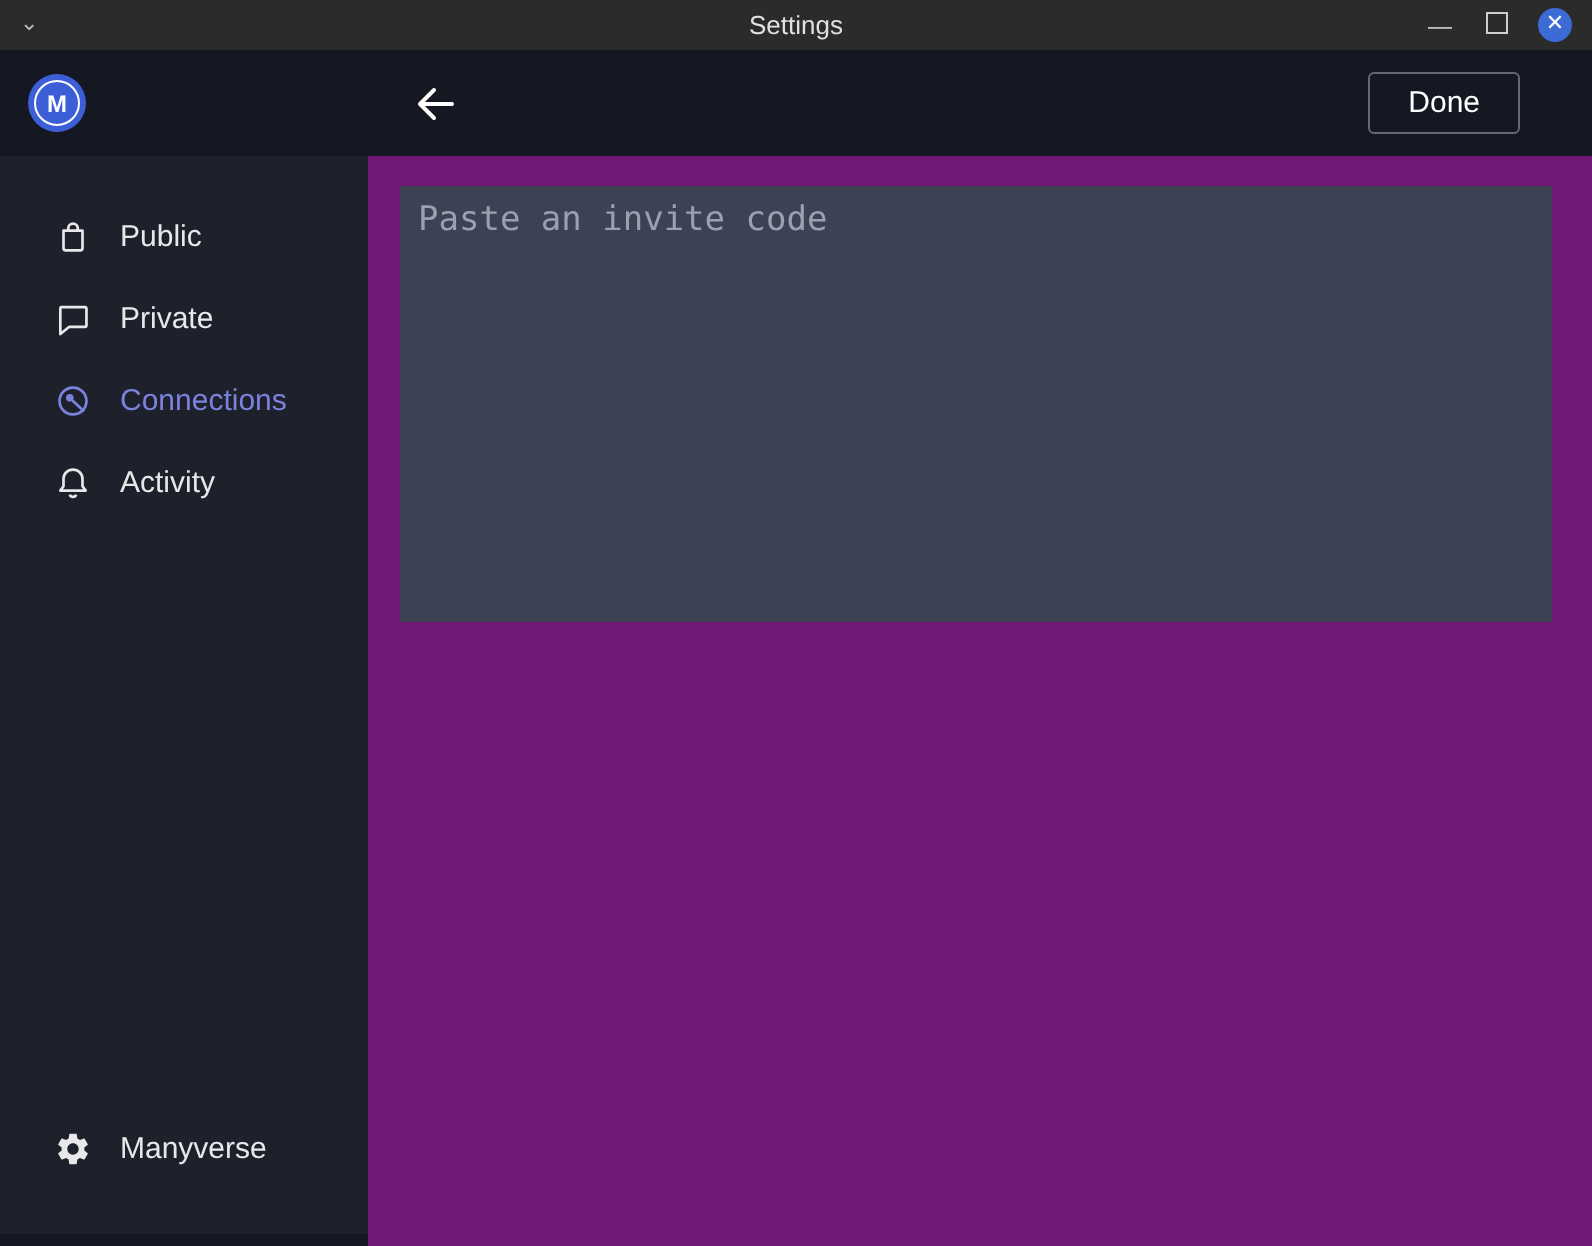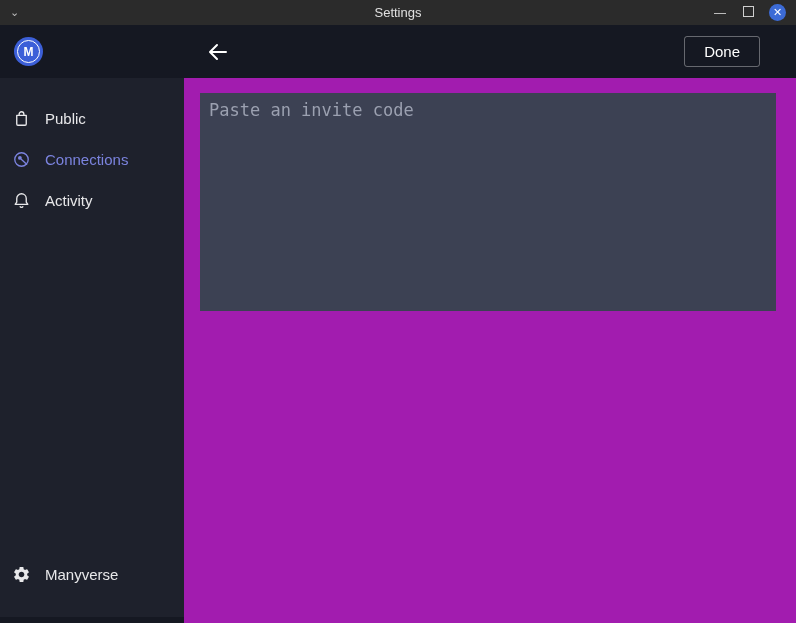--- a/index.html
+++ b/index.html
@@ -66,30 +66,30 @@
   
   .body-row { flex:1; display:flex; min-height:0; }
   .sidebar {
     width:184px; flex:0 0 184px; background:#1e212c;
     display:flex; flex-direction:column;
     padding:20px 0 22px 0; box-sizing:border-box;
     margin-bottom:6px;
   }
   .side-item {
     height:41px; display:flex; align-items:center;
-    padding-left:12px; gap:14px;
+    padding-left:27px; gap:14px;
     color:#e8e8ea; font-size:15px; cursor:pointer;
   }
   .side-item svg { display:block; }
   .side-item .lbl { line-height:1; }
   .side-item.active { color:#7b83de; }
   .side-spacer { flex:1; }
 
   .main {
-    flex:1; background:#a21caf;
+    flex:1; background:#701a75;
     padding:15px 20px 0 16px; box-sizing:border-box;
   }
   .invite-textarea {
     display:block; width:100%; height:218px;
     background:#3c4153; border:none; outline:none; resize:none;
     font-family:"DejaVu Sans Mono", monospace;
     font-size:17px; color:#d9dbe4;
     padding:7px 9px; box-sizing:border-box;
   }
   .invite-textarea::placeholder { color:#9ba0b0; }
@@ -127,20 +127,26 @@
 
     <div class="sidebar">
 
       <div class="side-item">
         <svg width="19" height="19" viewBox="0 0 24 24">
           <path d="M6 8h12v11a1.5 1.5 0 0 1-1.5 1.5h-9A1.5 1.5 0 0 1 6 19V8z M9 8V6.5a3 3 0 0 1 6 0V8" stroke="#e8e8ea" stroke-width="1.7" fill="none" stroke-linejoin="round"></path>
         </svg>
         <span class="lbl">Public</span>
       </div>
 
+      <div class="side-item">
+        <svg width="19" height="19" viewBox="0 0 24 24">
+          <path d="M4.5 4.5h15a1 1 0 0 1 1 1V16a1 1 0 0 1-1 1H9.5l-5.5 4.5V5.5a1 1 0 0 1 1-1z" stroke="#e8e8ea" stroke-width="1.7" fill="none" stroke-linejoin="round"></path>
+        </svg>
+        <span class="lbl">Private</span>
+      </div>
 
       <div class="side-item active">
         <svg width="19" height="19" viewBox="0 0 24 24">
           <circle cx="12" cy="12" r="8.5" stroke="#7b83de" stroke-width="1.7" fill="none"></circle>
           <circle cx="10" cy="10" r="2.4" fill="#7b83de"></circle>
           <path d="M12 12l6.5 6" stroke="#7b83de" stroke-width="1.7" fill="none" stroke-linecap="round"></path>
         </svg>
         <span class="lbl">Connections</span>
       </div>
 

